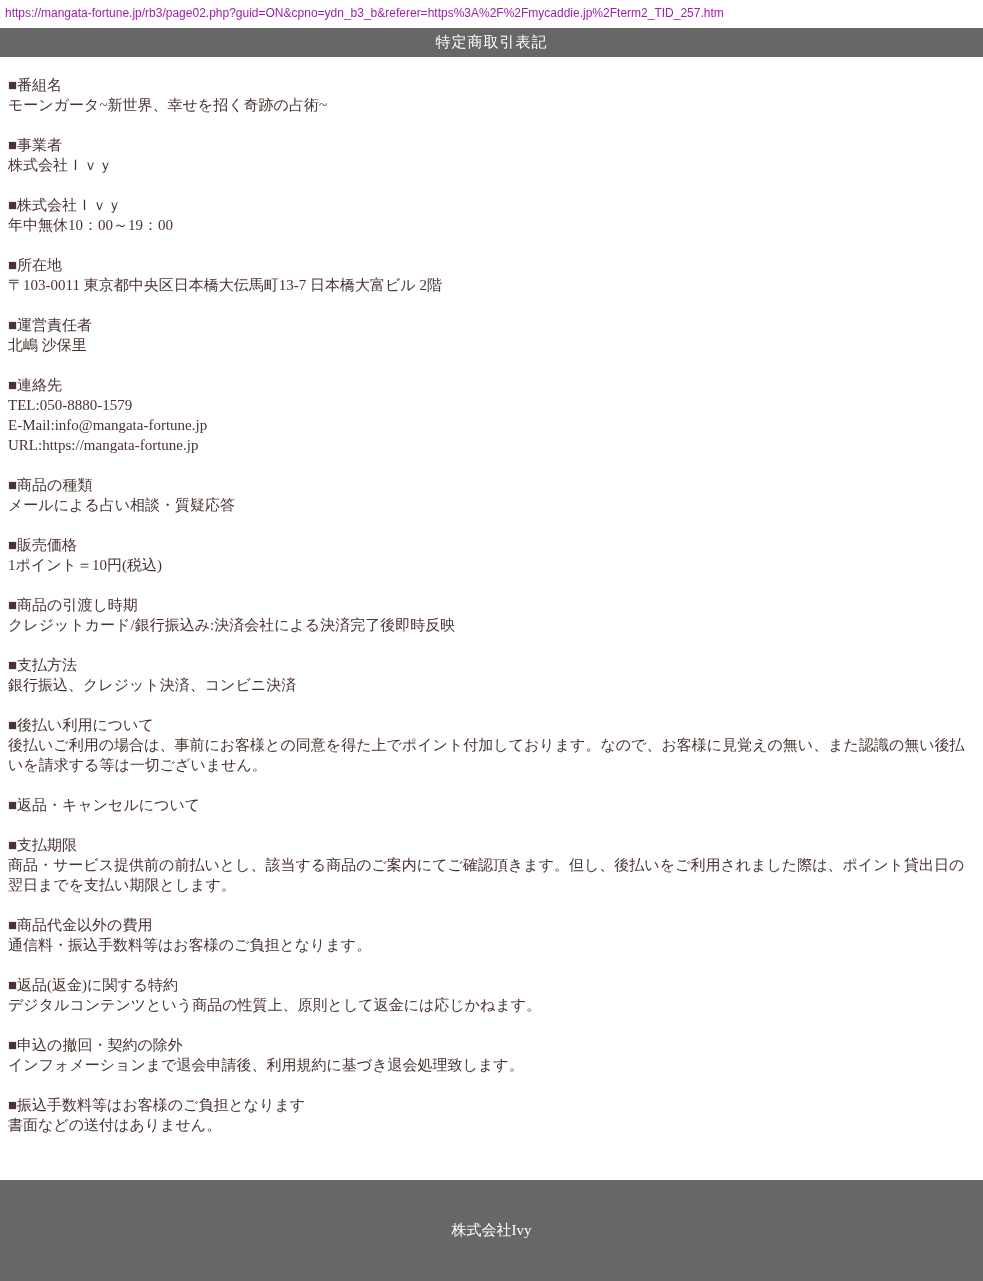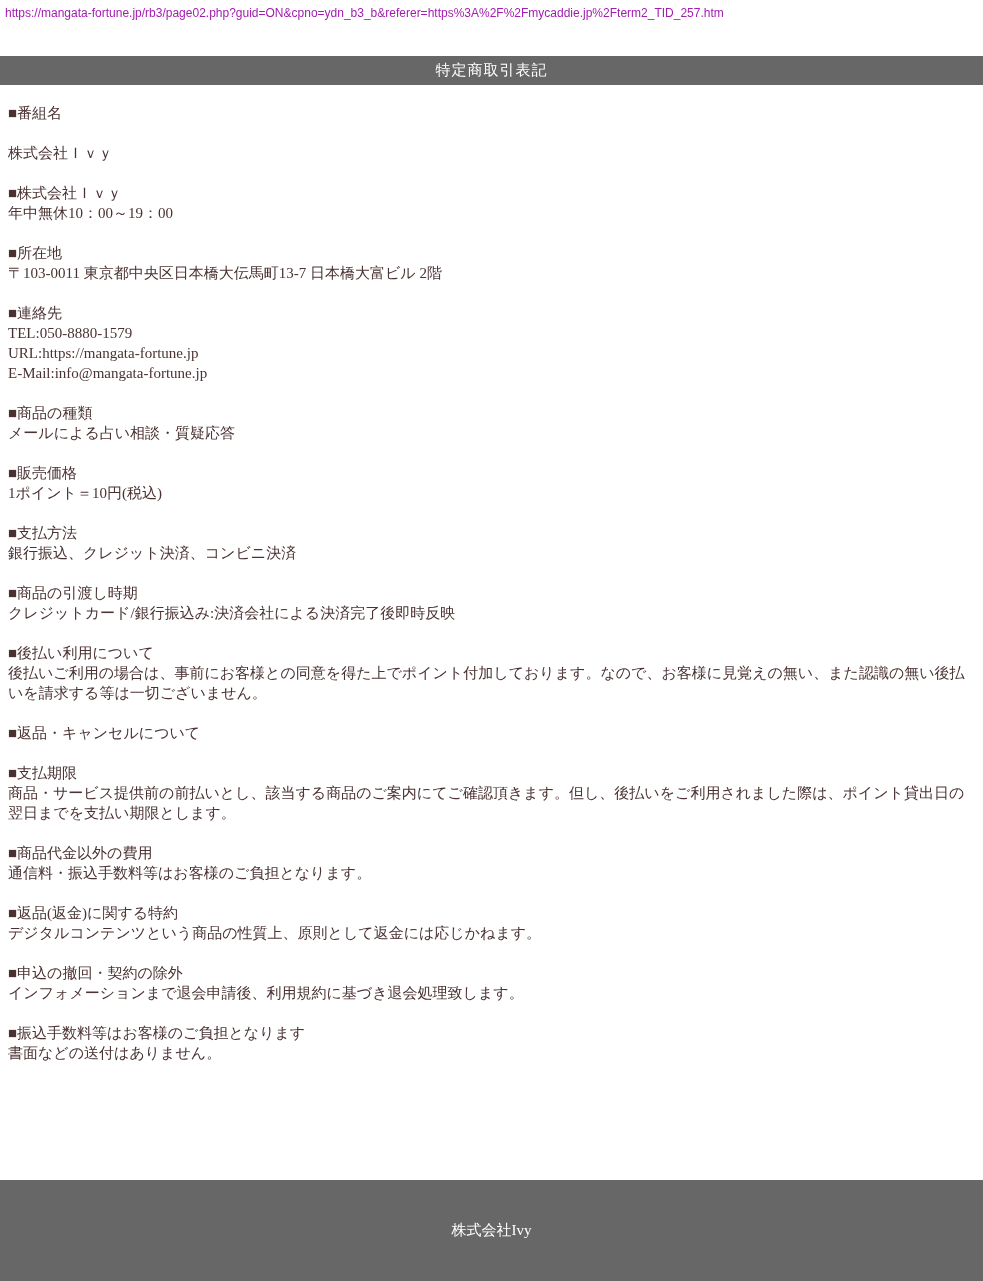--- a/index.html
+++ b/index.html
@@ -23,21 +23,20 @@
   .header-bar {
     height: 29px;
     background: #676767;
     color: #ffffff;
     display: flex;
     align-items: center;
     justify-content: center;
     font-family: "Liberation Sans", "DejaVu Sans", sans-serif;
     font-size: 15px;
     letter-spacing: 1px;
-    margin-top: 28px;
   }
   .content {
     padding: 18px 8px 0 8px;
     color: #4a3232;
     font-size: 15px;
     line-height: 20px;
   }
   .section { margin-bottom: 20px; }
   .sec-heading { white-space: pre-wrap; }
   .sec-line { white-space: pre-wrap; }
@@ -58,62 +57,68 @@
 <div class="url-line">https://mangata-fortune.jp/rb3/page02.php?guid=ON&amp;cpno=ydn_b3_b&amp;referer=https%3A%2F%2Fmycaddie.jp%2Fterm2_TID_257.htm</div>
 
 <div class="header-bar">
   <span>特定商取引表記</span>
 </div>
 
 <div class="content">
 
   <div class="section">
     <div class="sec-heading">■番組名</div>
+    <div class="sec-line">モーンガータ~新世界、幸せを招く奇跡の占術~</div>
   </div>
 
   <div class="section">
+    <div class="sec-heading">■事業者</div>
     <div class="sec-line">株式会社Ｉｖｙ</div>
   </div>
 
   <div class="section">
     <div class="sec-heading">■株式会社Ｉｖｙ</div>
     <div class="sec-line">年中無休10：00～19：00</div>
   </div>
 
   <div class="section">
     <div class="sec-heading">■所在地</div>
     <div class="sec-line">〒103-0011 東京都中央区日本橋大伝馬町13-7 日本橋大富ビル 2階</div>
   </div>
 
+  <div class="section">
+    <div class="sec-heading">■運営責任者</div>
+    <div class="sec-line">北嶋 沙保里</div>
+  </div>
 
   <div class="section">
     <div class="sec-heading">■連絡先</div>
     <div class="sec-line">TEL:050-8880-1579</div>
+    <div class="sec-line">E-Mail:info@mangata-fortune.jp</div>
     <div class="sec-line">URL:https://mangata-fortune.jp</div>
-    <div class="sec-line">E-Mail:info@mangata-fortune.jp</div>
   </div>
 
   <div class="section">
     <div class="sec-heading">■商品の種類</div>
     <div class="sec-line">メールによる占い相談・質疑応答</div>
   </div>
 
   <div class="section">
     <div class="sec-heading">■販売価格</div>
     <div class="sec-line">1ポイント＝10円(税込)</div>
   </div>
 
   <div class="section">
-    <div class="sec-heading">■支払方法</div>
-    <div class="sec-line">銀行振込、クレジット決済、コンビニ決済</div>
+    <div class="sec-heading">■商品の引渡し時期</div>
+    <div class="sec-line">クレジットカード/銀行振込み:決済会社による決済完了後即時反映</div>
   </div>
 
   <div class="section">
-    <div class="sec-heading">■商品の引渡し時期</div>
-    <div class="sec-line">クレジットカード/銀行振込み:決済会社による決済完了後即時反映</div>
+    <div class="sec-heading">■支払方法</div>
+    <div class="sec-line">銀行振込、クレジット決済、コンビニ決済</div>
   </div>
 
   <div class="section">
     <div class="sec-heading">■後払い利用について</div>
     <div class="sec-line">後払いご利用の場合は、事前にお客様との同意を得た上でポイント付加しております。なので、お客様に見覚えの無い、また認識の無い後払いを請求する等は一切ございません。</div>
   </div>
 
   <div class="section">
     <div class="sec-heading">■返品・キャンセルについて</div>
   </div>

